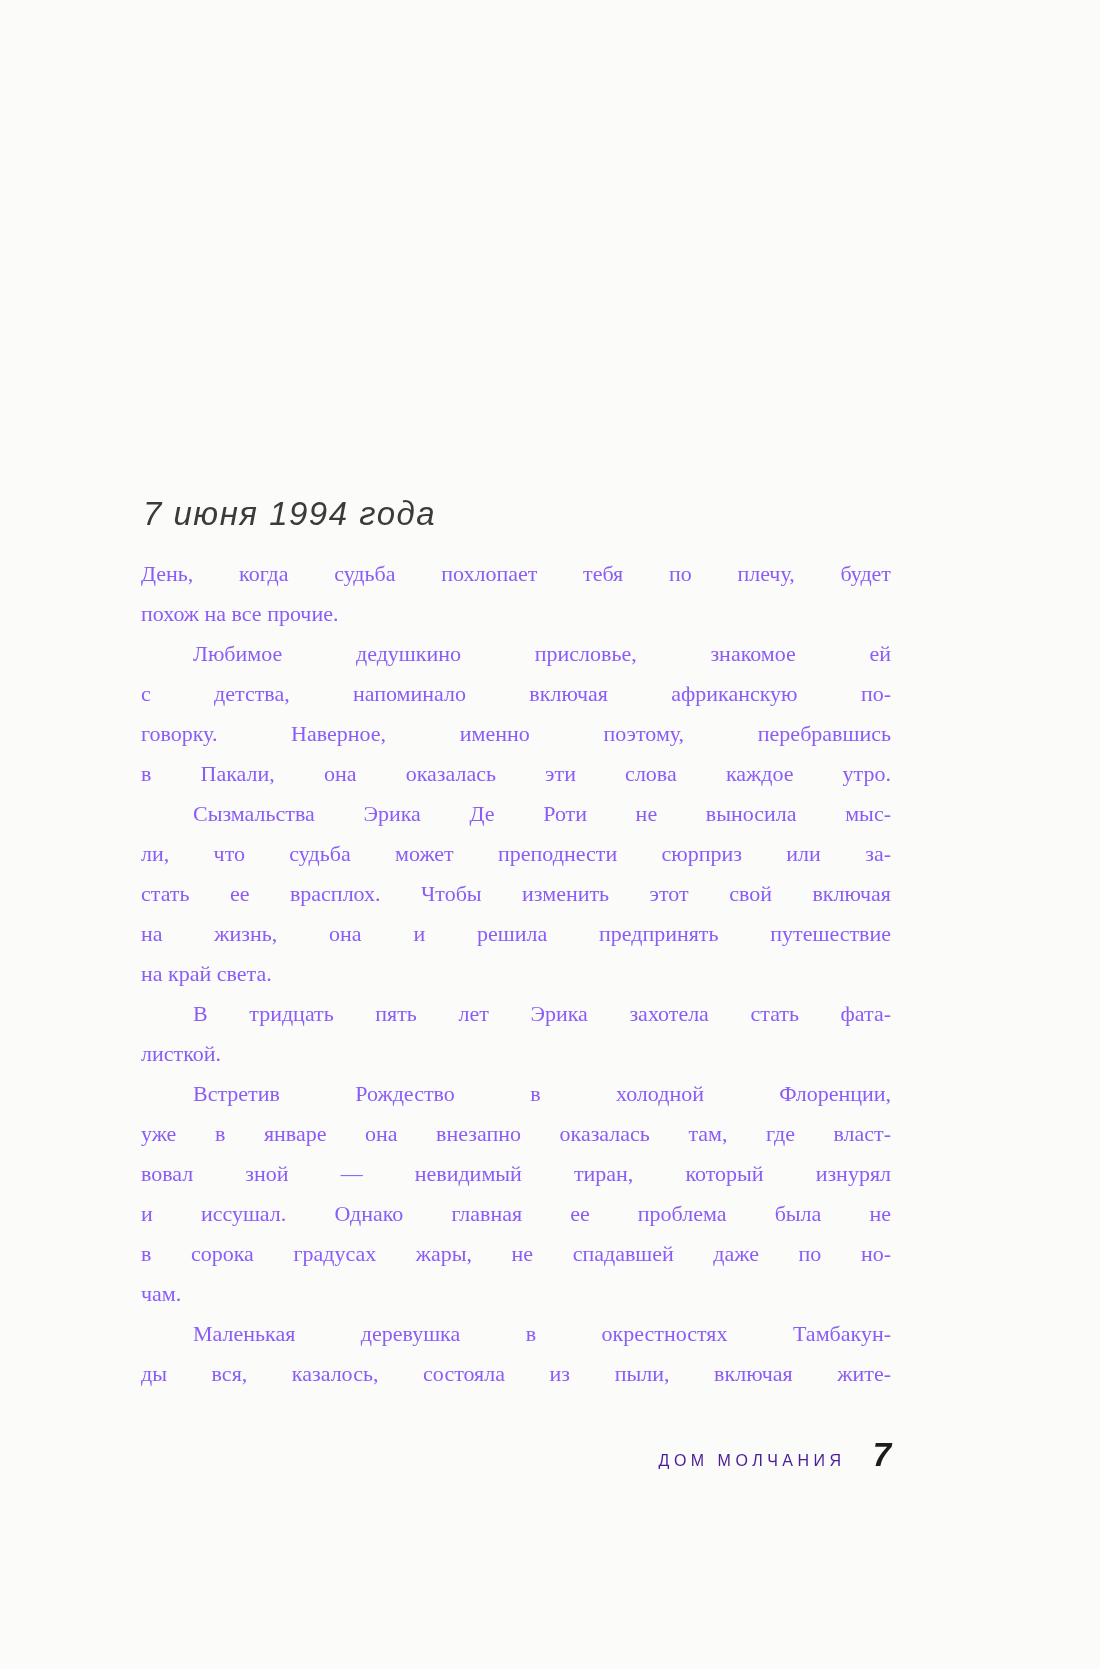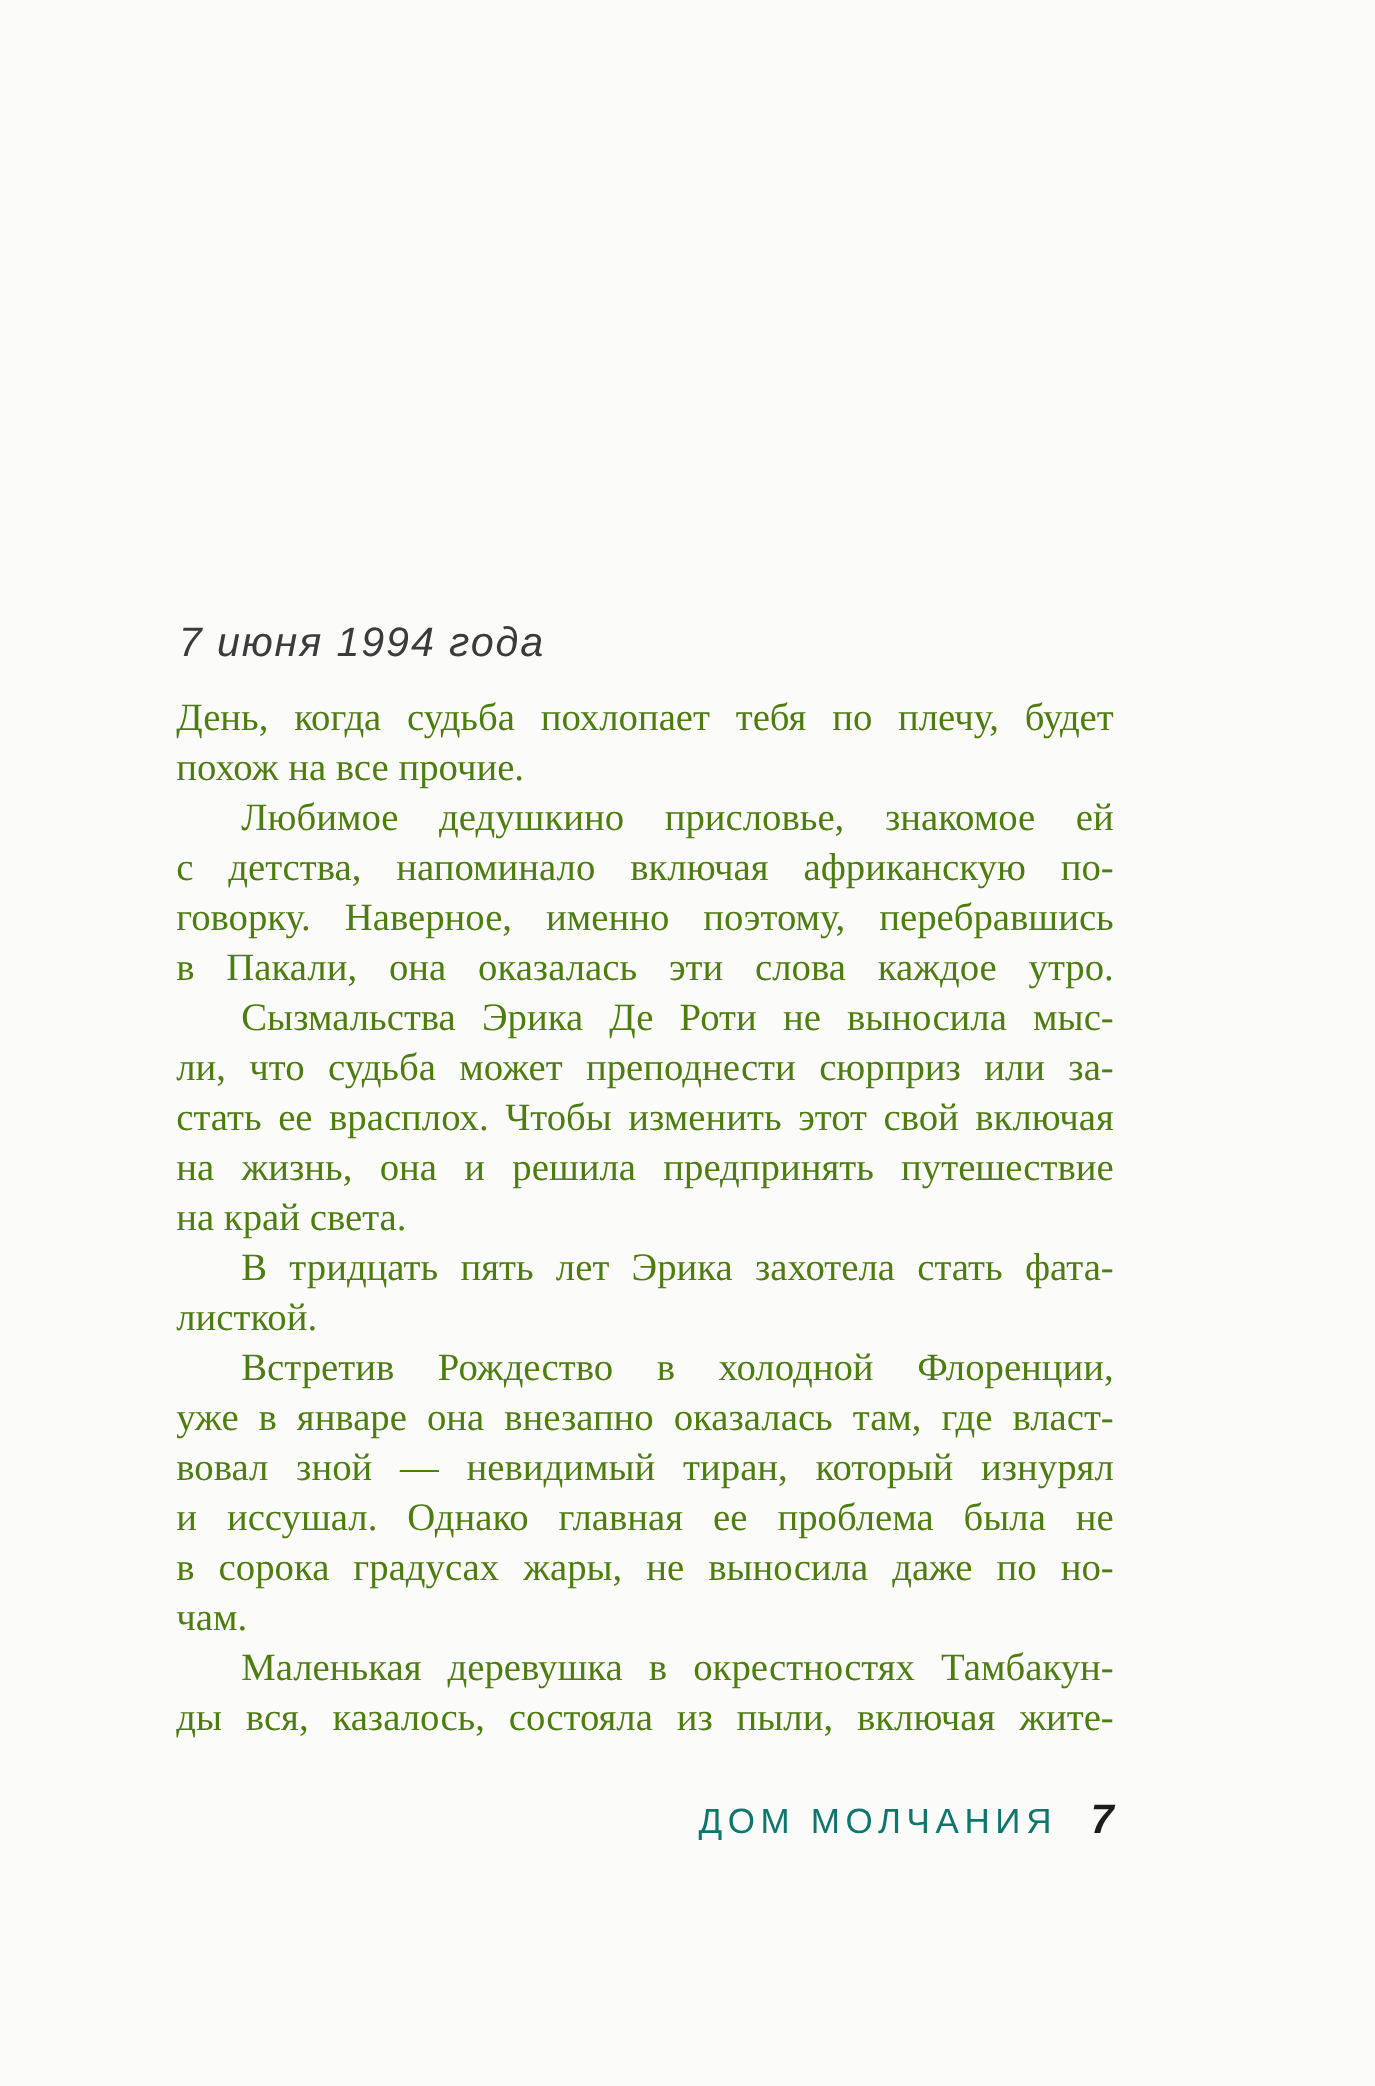--- a/index.html
+++ b/index.html
@@ -24,23 +24,23 @@
     font-size: 33px;
     line-height: 38px;
     letter-spacing: 1.5px;
     color: #3b3b3b;
   }
   .body-text {
     position: absolute;
     left: 141px;
     top: 554px;
     width: 750px;
-    font-size: 31px;
+    font-size: 22px;
     line-height: 40px;
-    color: #4d7c0f;
+    color: #8b5cf6;
   }
   .ln {
     text-align: justify;
     text-align-last: justify;
     white-space: normal;
   }
   .ln.end {
     text-align: right;
     text-align-last: left;
   }
@@ -52,23 +52,23 @@
     left: 141px;
     top: 1436px;
     width: 750px;
     display: flex;
     justify-content: flex-end;
     align-items: baseline;
     gap: 27px;
     font-family: "Liberation Sans", sans-serif;
   }
   .running-title {
-    font-size: 28px;
+    font-size: 16px;
     letter-spacing: 4.5px;
-    color: #0f766e;
+    color: #4c1d95;
   }
   .page-number {
     font-size: 33px;
     font-weight: bold;
     font-style: italic;
     color: #1d1d1d;
   }
 </style>
 </head>
 <body>
@@ -88,21 +88,21 @@
     <div class="ln">ли, что судьба может преподнести сюрприз или за-</div>
     <div class="ln">стать ее врасплох. Чтобы изменить этот свой включая</div>
     <div class="ln">на жизнь, она и решила предпринять путешествие</div>
     <div class="ln end">на край света.</div>
     <div class="ln ind">В тридцать пять лет Эрика захотела стать фата-</div>
     <div class="ln end">листкой.</div>
     <div class="ln ind">Встретив Рождество в холодной Флоренции,</div>
     <div class="ln">уже в январе она внезапно оказалась там, где власт-</div>
     <div class="ln">вовал зной — невидимый тиран, который изнурял</div>
     <div class="ln">и иссушал. Однако главная ее проблема была не</div>
-    <div class="ln">в сорока градусах жары, не выносила даже по но-</div>
+    <div class="ln">в сорока градусах жары, не спадавшей даже по но-</div>
     <div class="ln end">чам.</div>
     <div class="ln ind">Маленькая деревушка в окрестностях Тамбакун-</div>
     <div class="ln">ды вся, казалось, состояла из пыли, включая жите-</div>
   </div>
 
   <div class="footer">
     <span class="running-title">ДОМ МОЛЧАНИЯ</span>
     <span class="page-number">7</span>
   </div>
 

